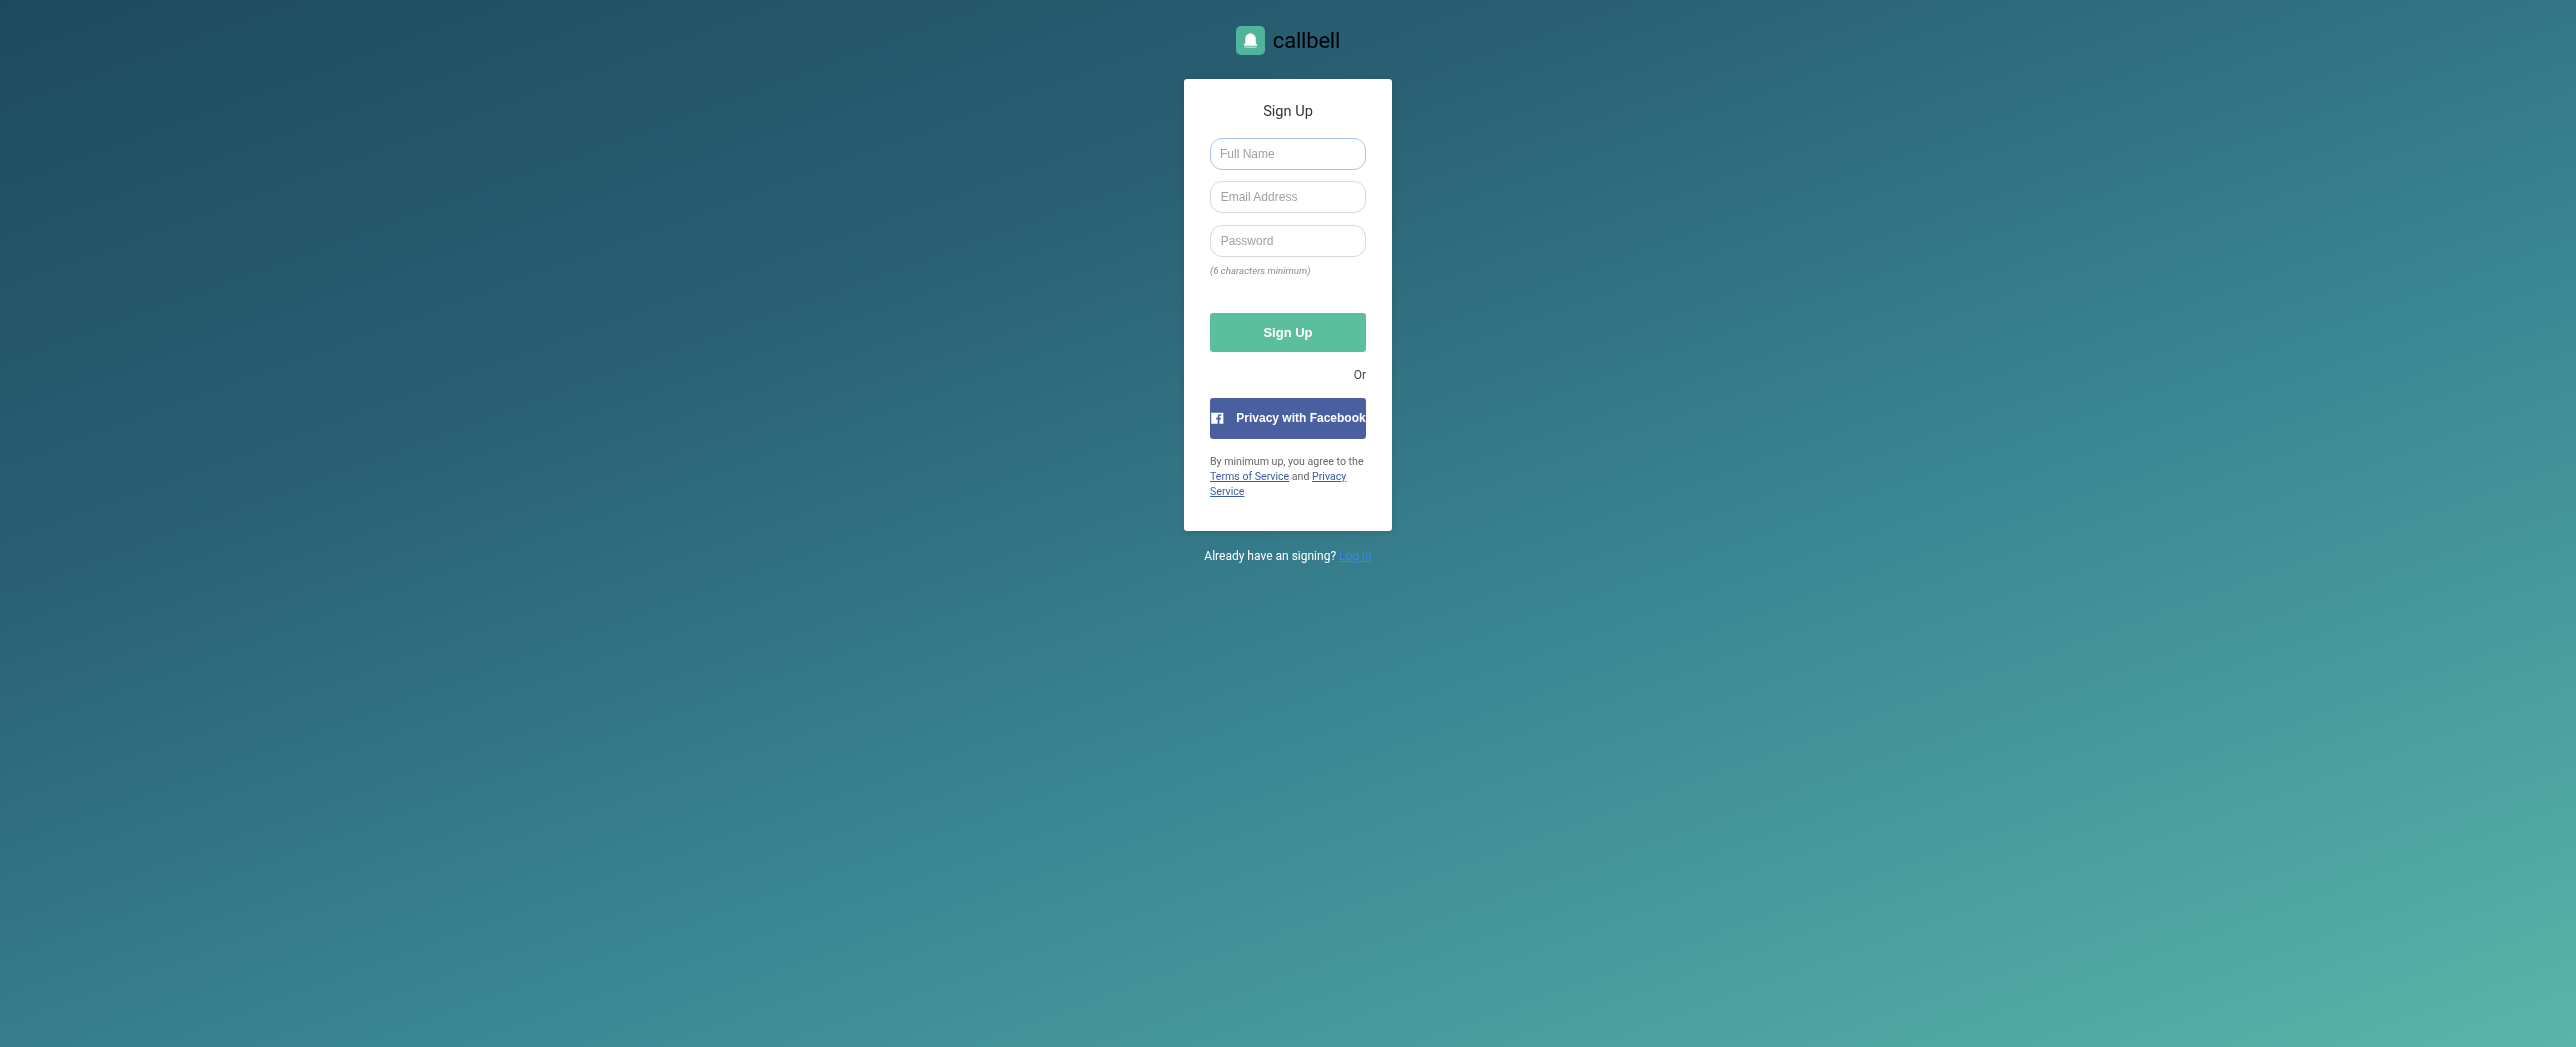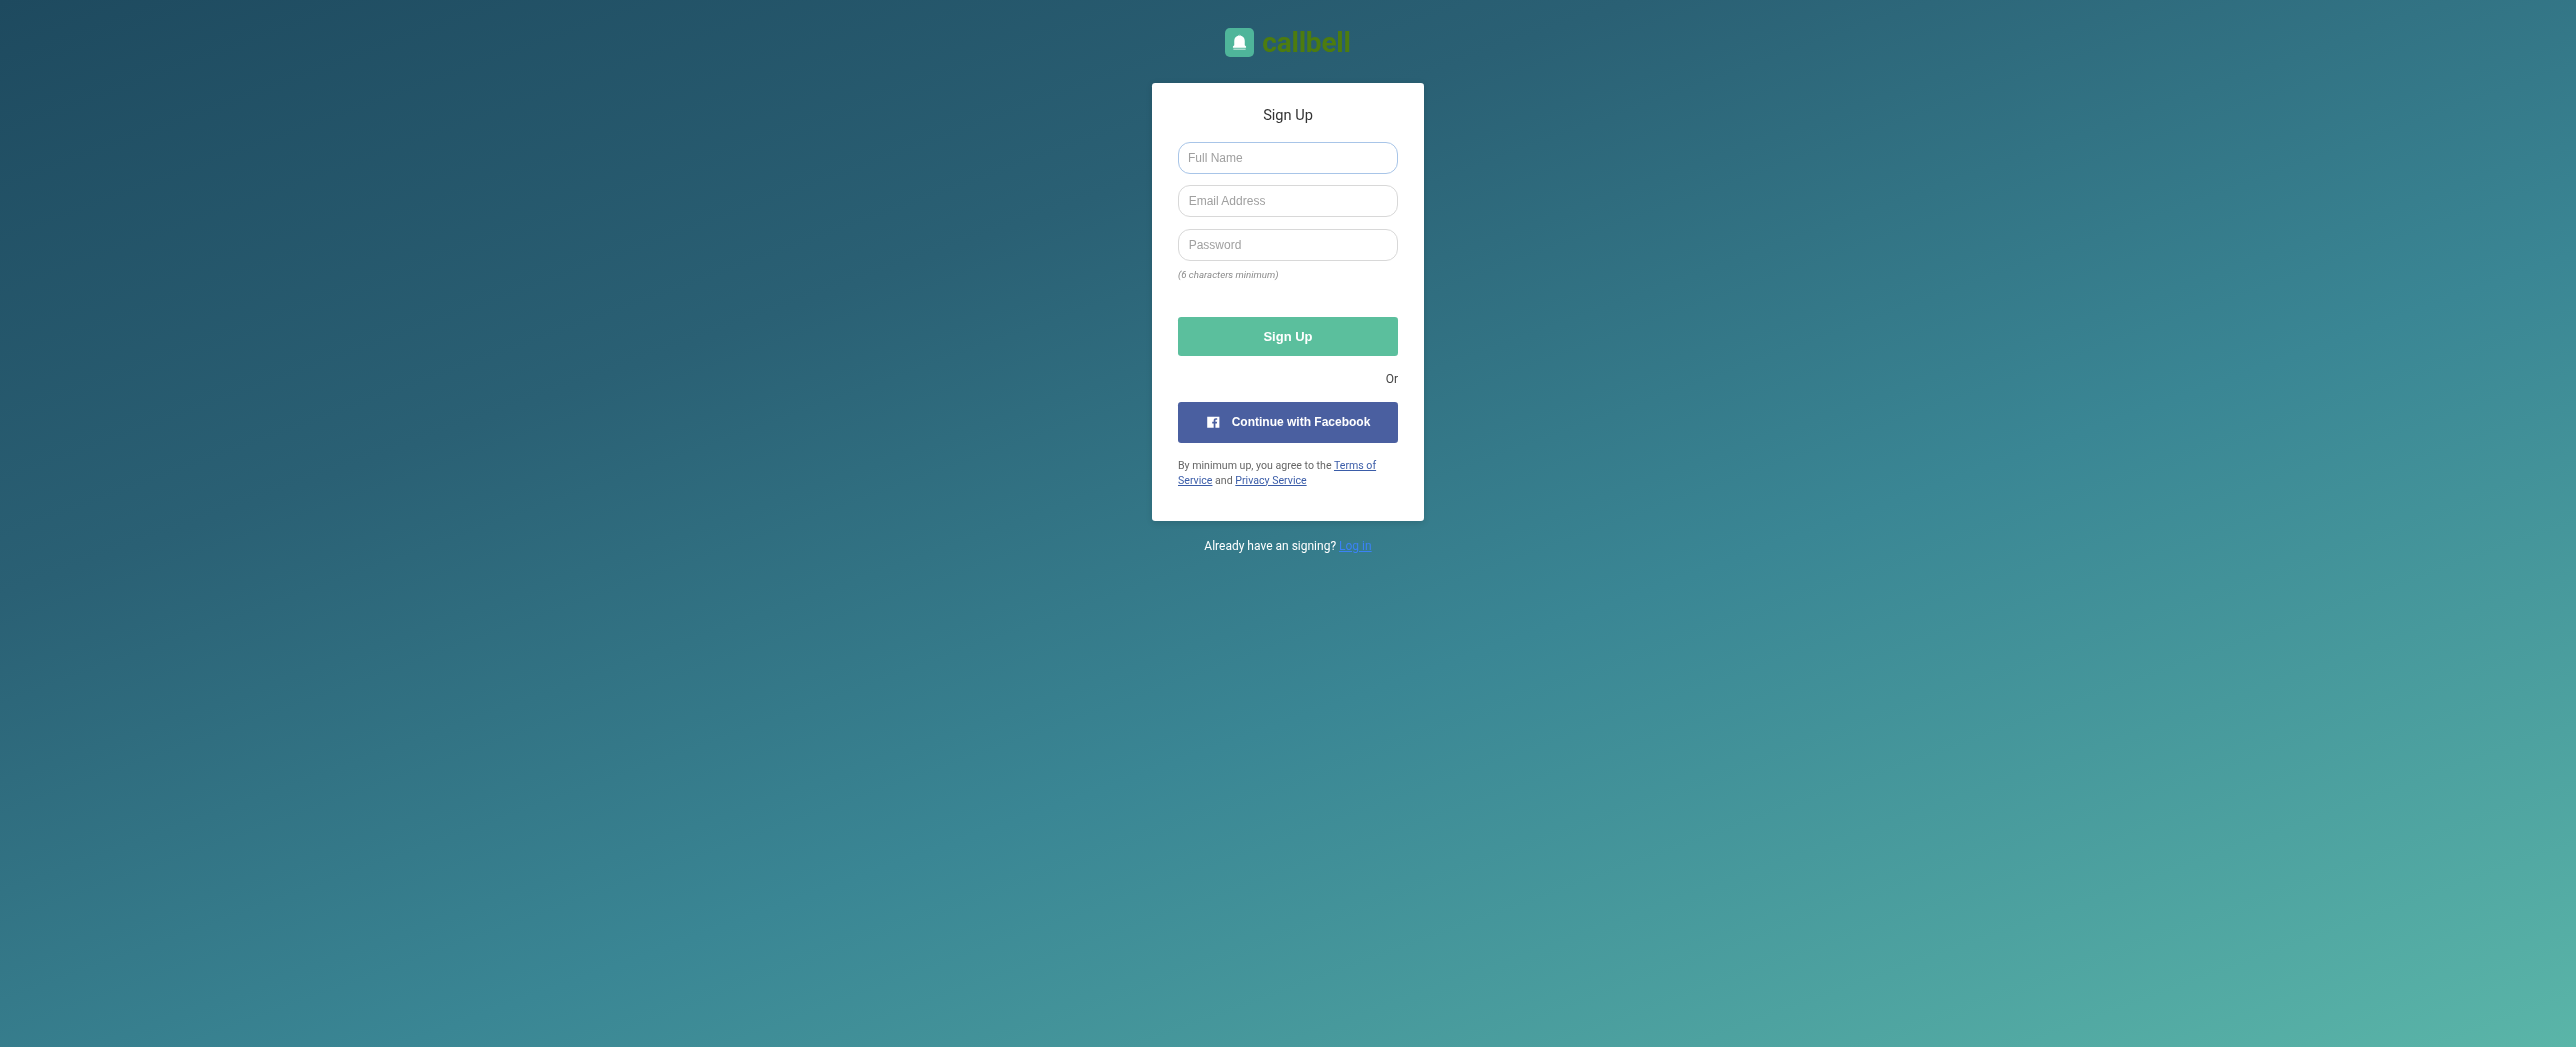--- a/index.html
+++ b/index.html
@@ -35,30 +35,30 @@
   justify-content: center;
 }
 
 .logo-icon svg {
   width: 21px;
   height: 21px;
   fill: white;
 }
 
 .logo-text {
-  color: #4d7c0f;
-  font-size: 28px;
-  font-weight: 700;
+  color: #000000;
+  font-size: 22px;
+  font-weight: 400;
   letter-spacing: -0.2px;
 }
 
 .card {
   background: white;
   border-radius: 3.2px;
-  width: 272px;
+  width: 208px;
   padding: 23px 26px 32px;
   box-shadow: 0 1.6px 6.5px rgba(0,0,0,0.12);
 }
 
 .card-title {
   text-align: center;
   font-size: 14.6px;
   font-weight: 400;
   color: #333;
   margin-bottom: 18px;
@@ -181,21 +181,21 @@
   <div class="hint">(6 characters minimum)</div>
 
   <button class="btn-primary">Sign Up</button>
 
   <div class="divider">Or</div>
 
   <button class="btn-facebook">
     <svg class="fb-icon" viewBox="0 0 24 24">
         <path d="M22 3H2v18h10.6v-7h-2.4v-2.8h2.4V9.1c0-2.4 1.4-3.7 3.6-3.7 1 0 1.9.1 2.2.1v2.5h-1.5c-1.2 0-1.4.6-1.4 1.4v1.8h2.8l-.4 2.8h-2.4v7H22V3z"></path>
       </svg>
-    <span>Continue with Facebook</span>
+    <span>Privacy with Facebook</span>
   </button>
 
   <div class="terms">
     <span>By minimum up, you agree to the </span><a href="#">Terms of Service</a><span> and </span><a href="#">Privacy Service</a>
   </div>
 </div>
 
 <div class="login-row">
   <span>Already have an signing? </span><a href="#">Log in</a>
 </div>

